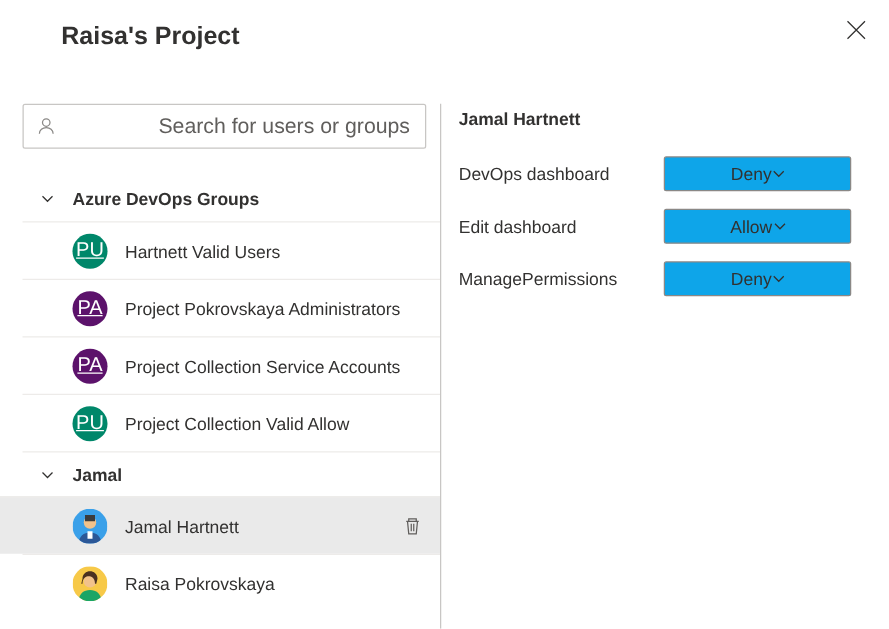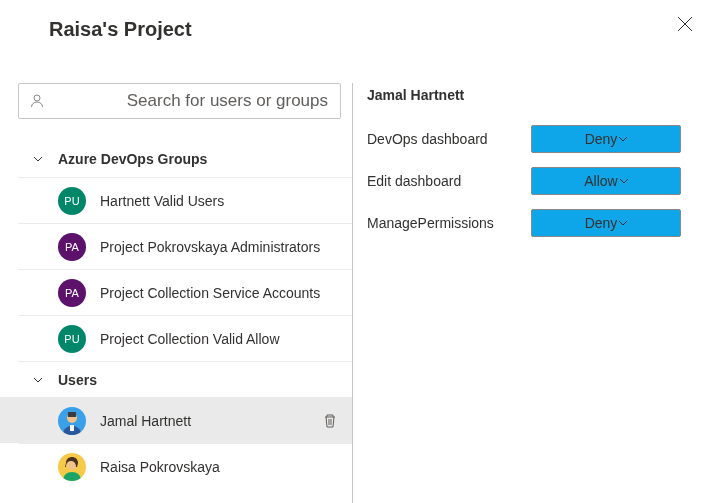--- a/index.html
+++ b/index.html
@@ -89,24 +89,25 @@
     display: flex;
   }
   .del { display: none; }
   .avatar {
     width: 28px;
     height: 28px;
     border-radius: 50%;
     display: flex;
     align-items: center;
     justify-content: center;
-    font-size: 11px;
+    font-size: 16px;
     font-weight: 400;
     color: #fff;
     flex: 0 0 auto;
+    text-decoration: underline;
   }
   .row .name { font-size: 14px; margin-left: 14px; }
   .divider {
     width: 1px;
     background: #c8c6c4;
     margin: 0 14px 0 0;
     align-self: stretch;
     min-height: 420px;
   }
   .right {
@@ -189,21 +190,21 @@
       <div class="avatar" style="background:#00876a">PU</div>
       <span class="name">Project Collection Valid Allow</span>
     </div>
 
     <div class="group-header" style="border-top:1px solid #edebe9">
       <span class="chev">
           <svg width="12" height="12" viewBox="0 0 12 12">
             <path d="M2 4 L6 8 L10 4" fill="none" stroke="#323130" stroke-width="1"></path>
           </svg>
         </span>
-      <span class="group-label">Users</span>
+      <span class="group-label">Jamal</span>
     </div>
 
     <div class="row selected">
       <div class="user-av">
         <svg width="28" height="28" viewBox="0 0 28 28">
             <rect width="28" height="28" fill="#3aa0e9"></rect>
             <circle cx="14" cy="11" r="5" fill="#f2c28b"></circle>
             <rect x="10" y="5" width="8" height="5" fill="#3b3b3b"></rect>
             <path d="M5 28c0-6 4-9 9-9s9 3 9 9z" fill="#2b5797"></path>
             <rect x="12" y="18" width="4" height="6" fill="#fff"></rect>

